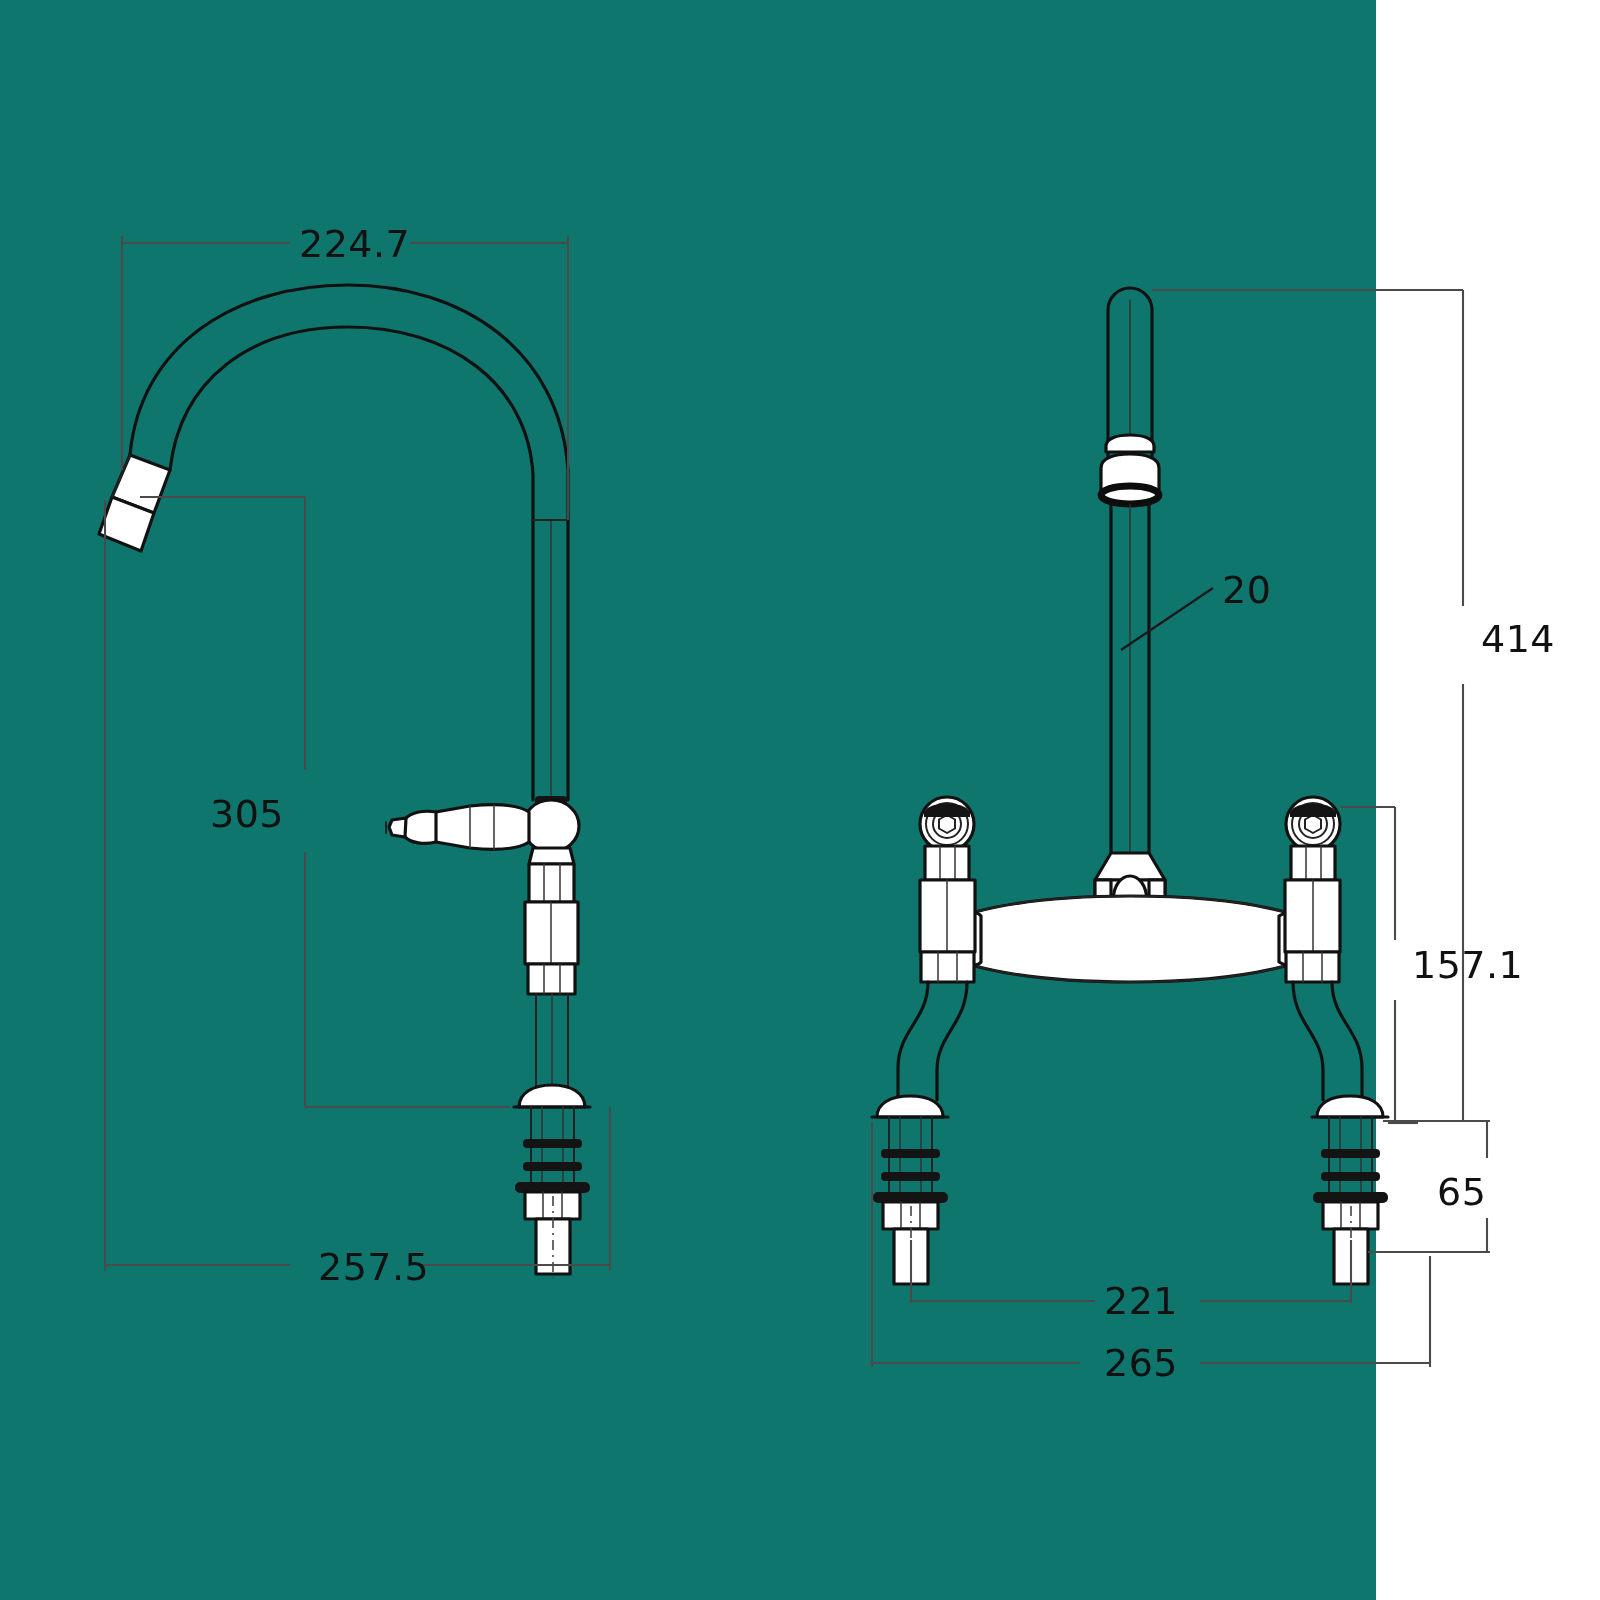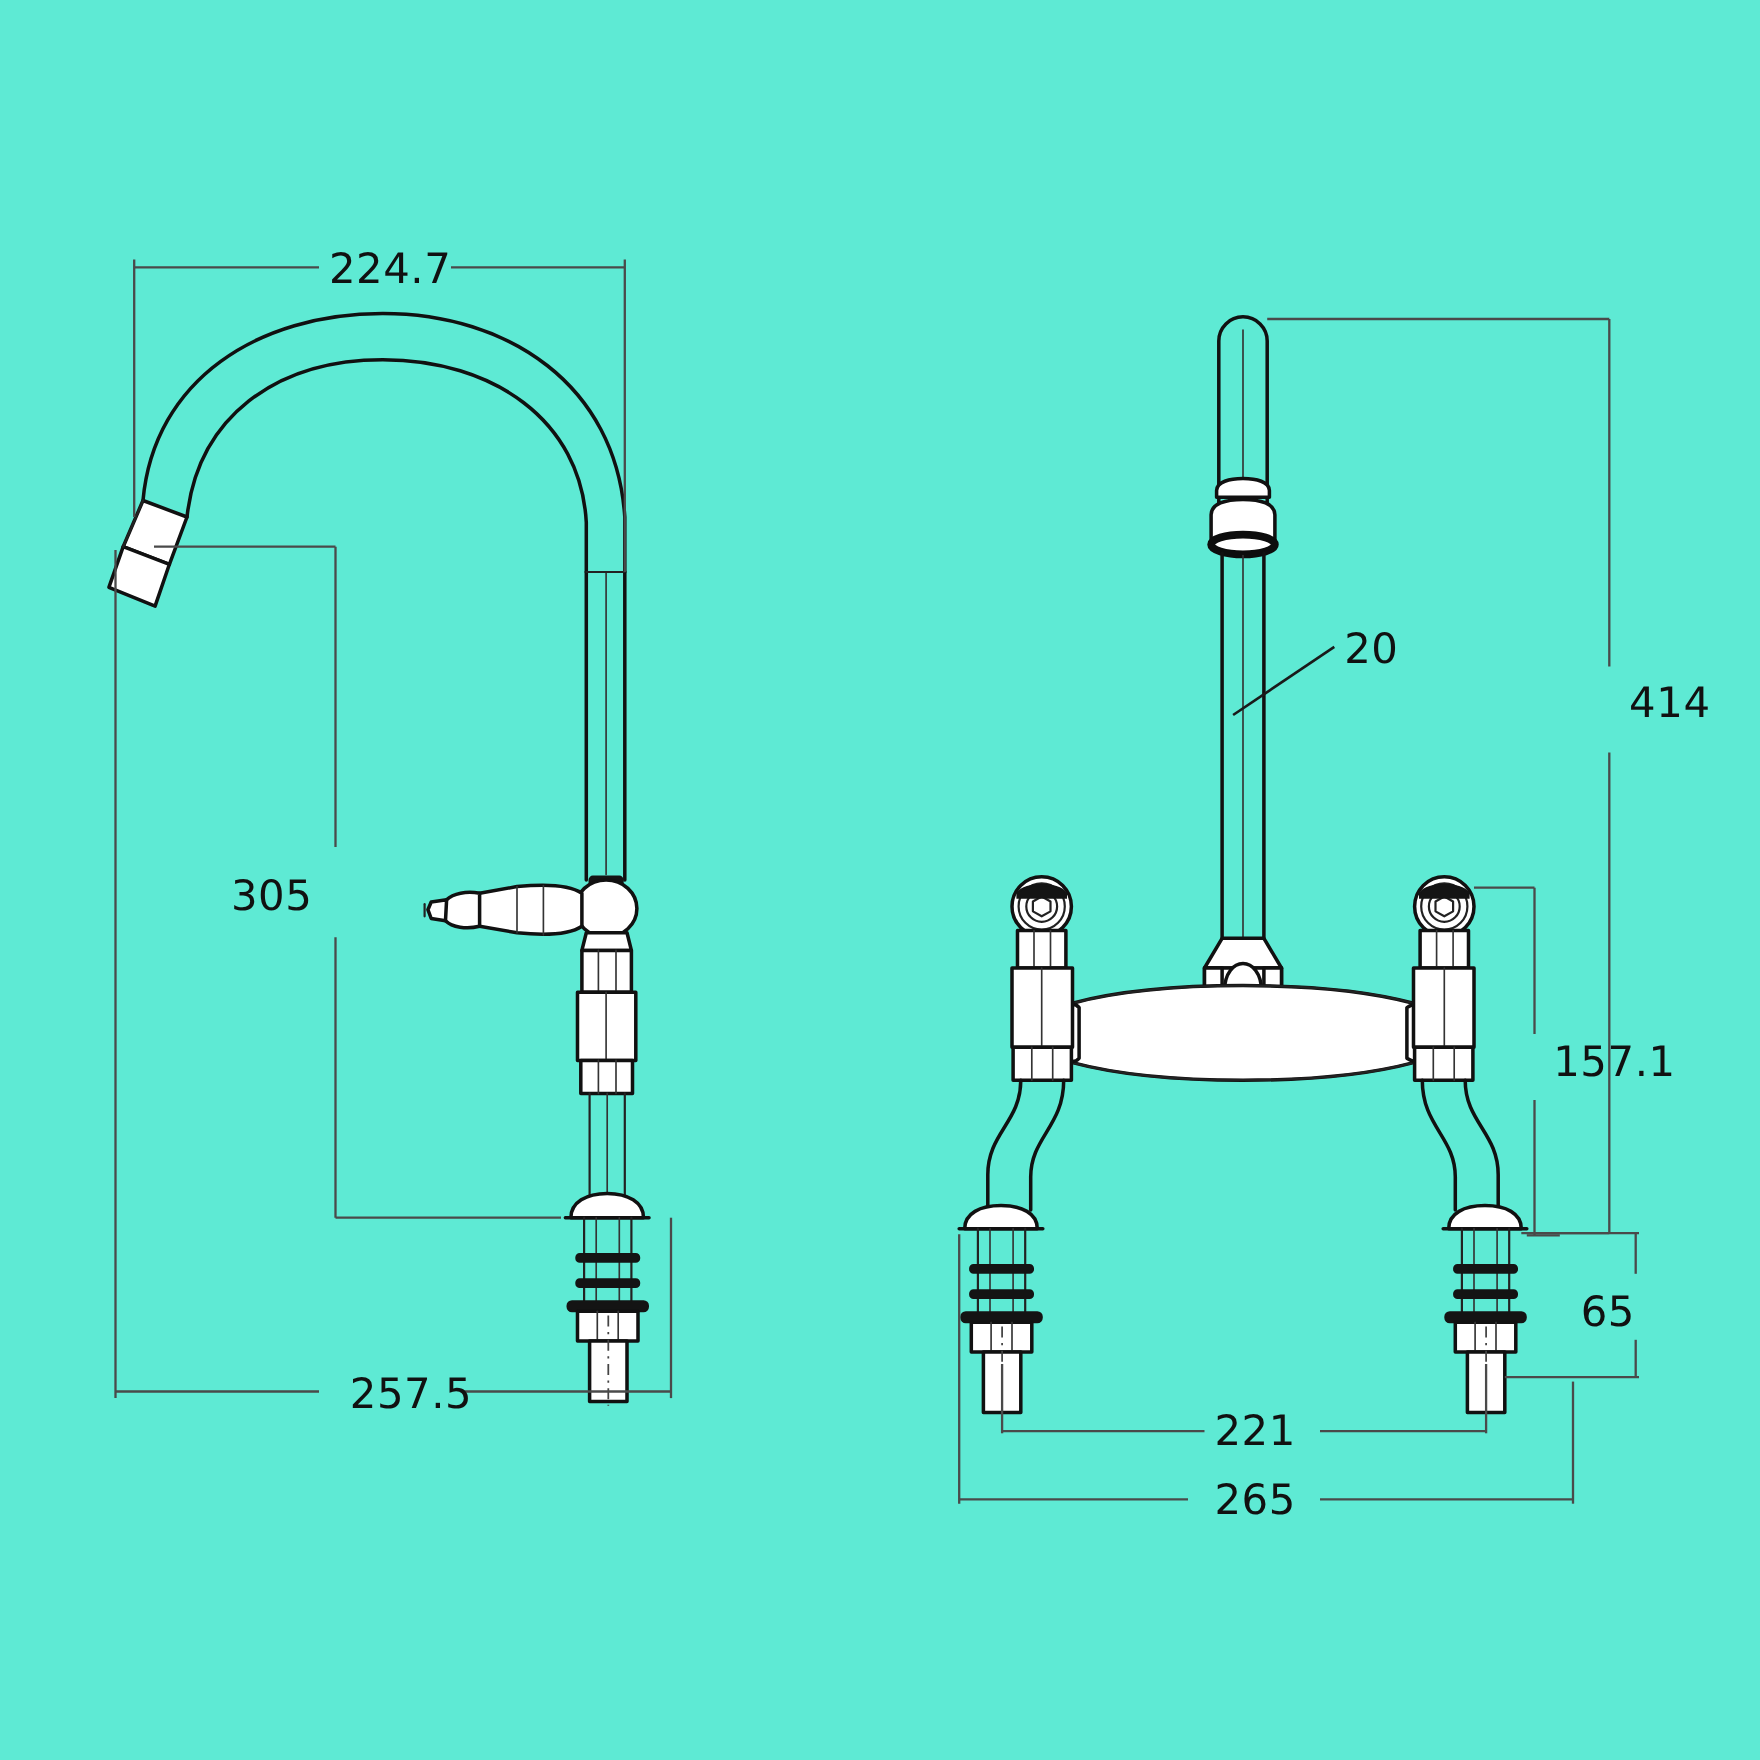--- a/index.html
+++ b/index.html
@@ -3,21 +3,21 @@
 <meta charset="utf-8">
 <title>Faucet Technical Drawing</title>
 <style>
   html,body{margin:0;padding:0;background:#ffffff;}
   body{
     width:1600px;height:1600px;overflow:hidden;
     font-family:"DejaVu Sans","Liberation Sans",sans-serif;
     color:#1a1a1a;
     position:relative;
   }
-  #sheet{position:absolute;left:0;top:0;width:1600px;height:1600px;background:#5eead4;}
+  #sheet{position:absolute;left:0;top:0;width:1376px;height:1600px;background:#0f766e;}
   svg#drawing{position:absolute;left:0;top:0;width:1600px;height:1600px;display:block;}
   .dimtext{
     font-family:"DejaVu Sans","Liberation Sans",sans-serif;
     font-size:38px;
     fill:#111111;
     letter-spacing:0.5px;
   }
   .obj{fill:none;stroke:#111111;stroke-width:3.2;stroke-linejoin:round;stroke-linecap:round;}
   .objthin{fill:none;stroke:#222222;stroke-width:2.0;stroke-linejoin:round;stroke-linecap:round;}
   .objhair{fill:none;stroke:#333333;stroke-width:1.5;stroke-linejoin:round;stroke-linecap:round;}

